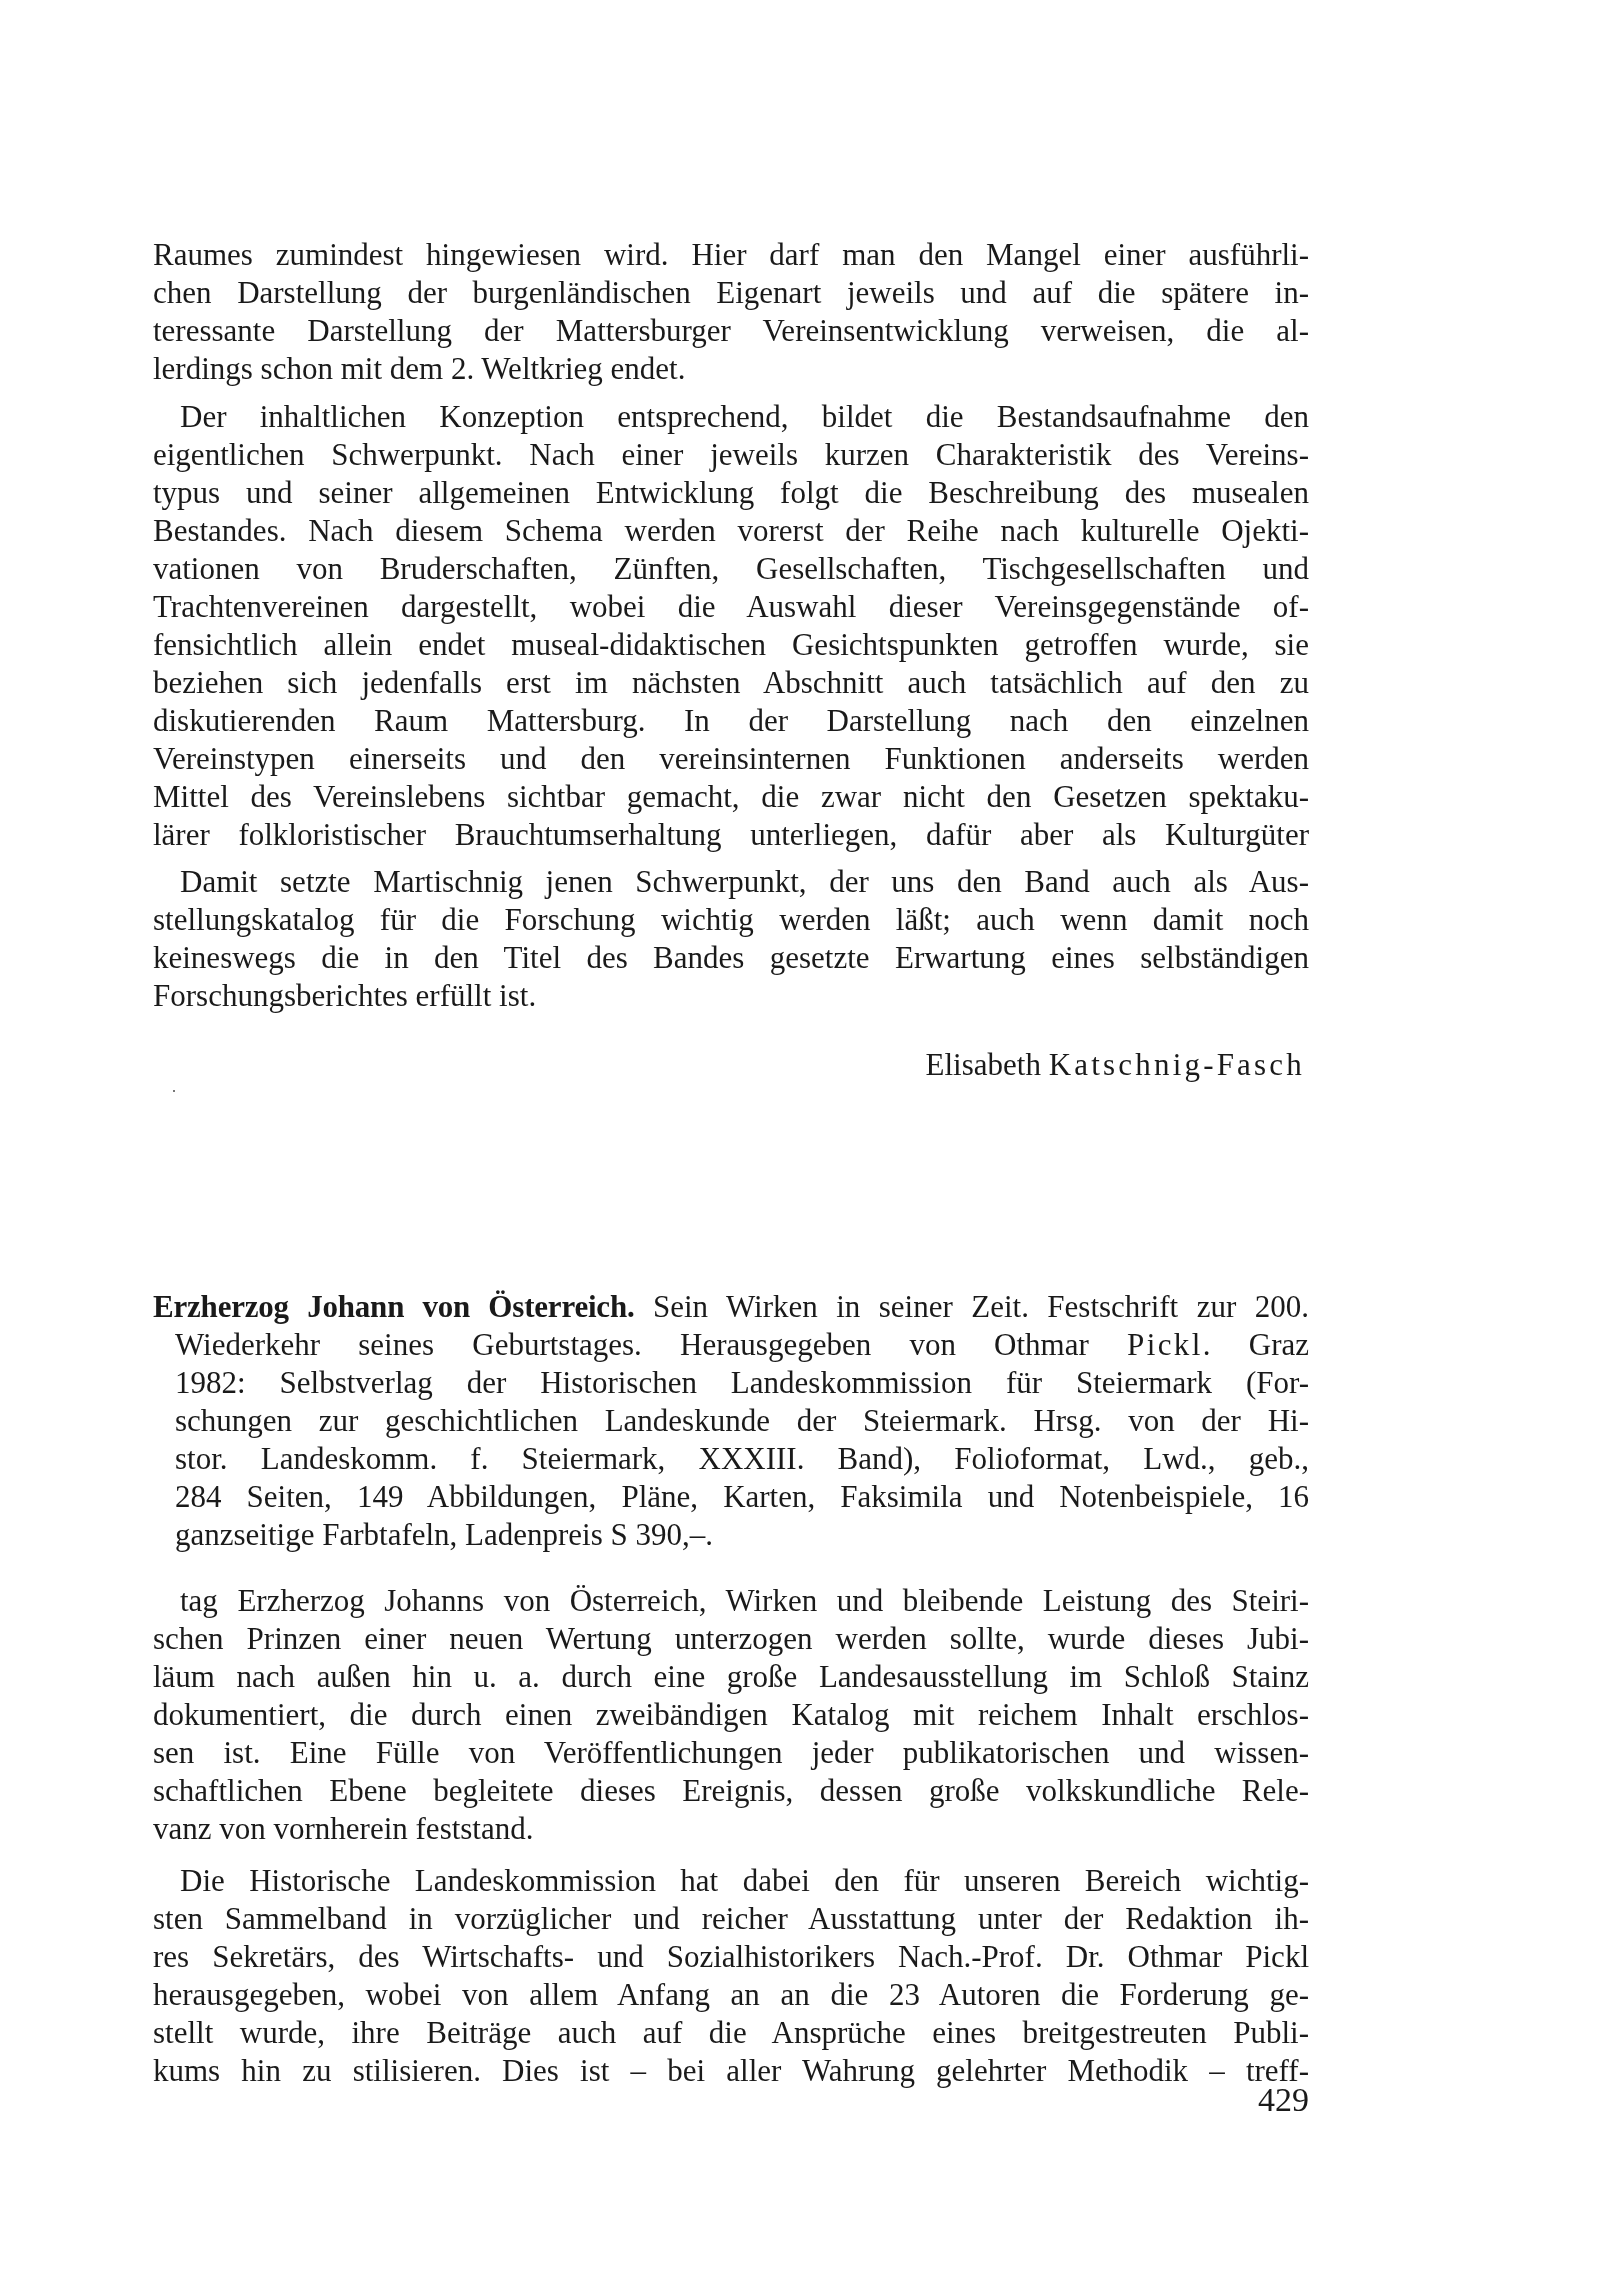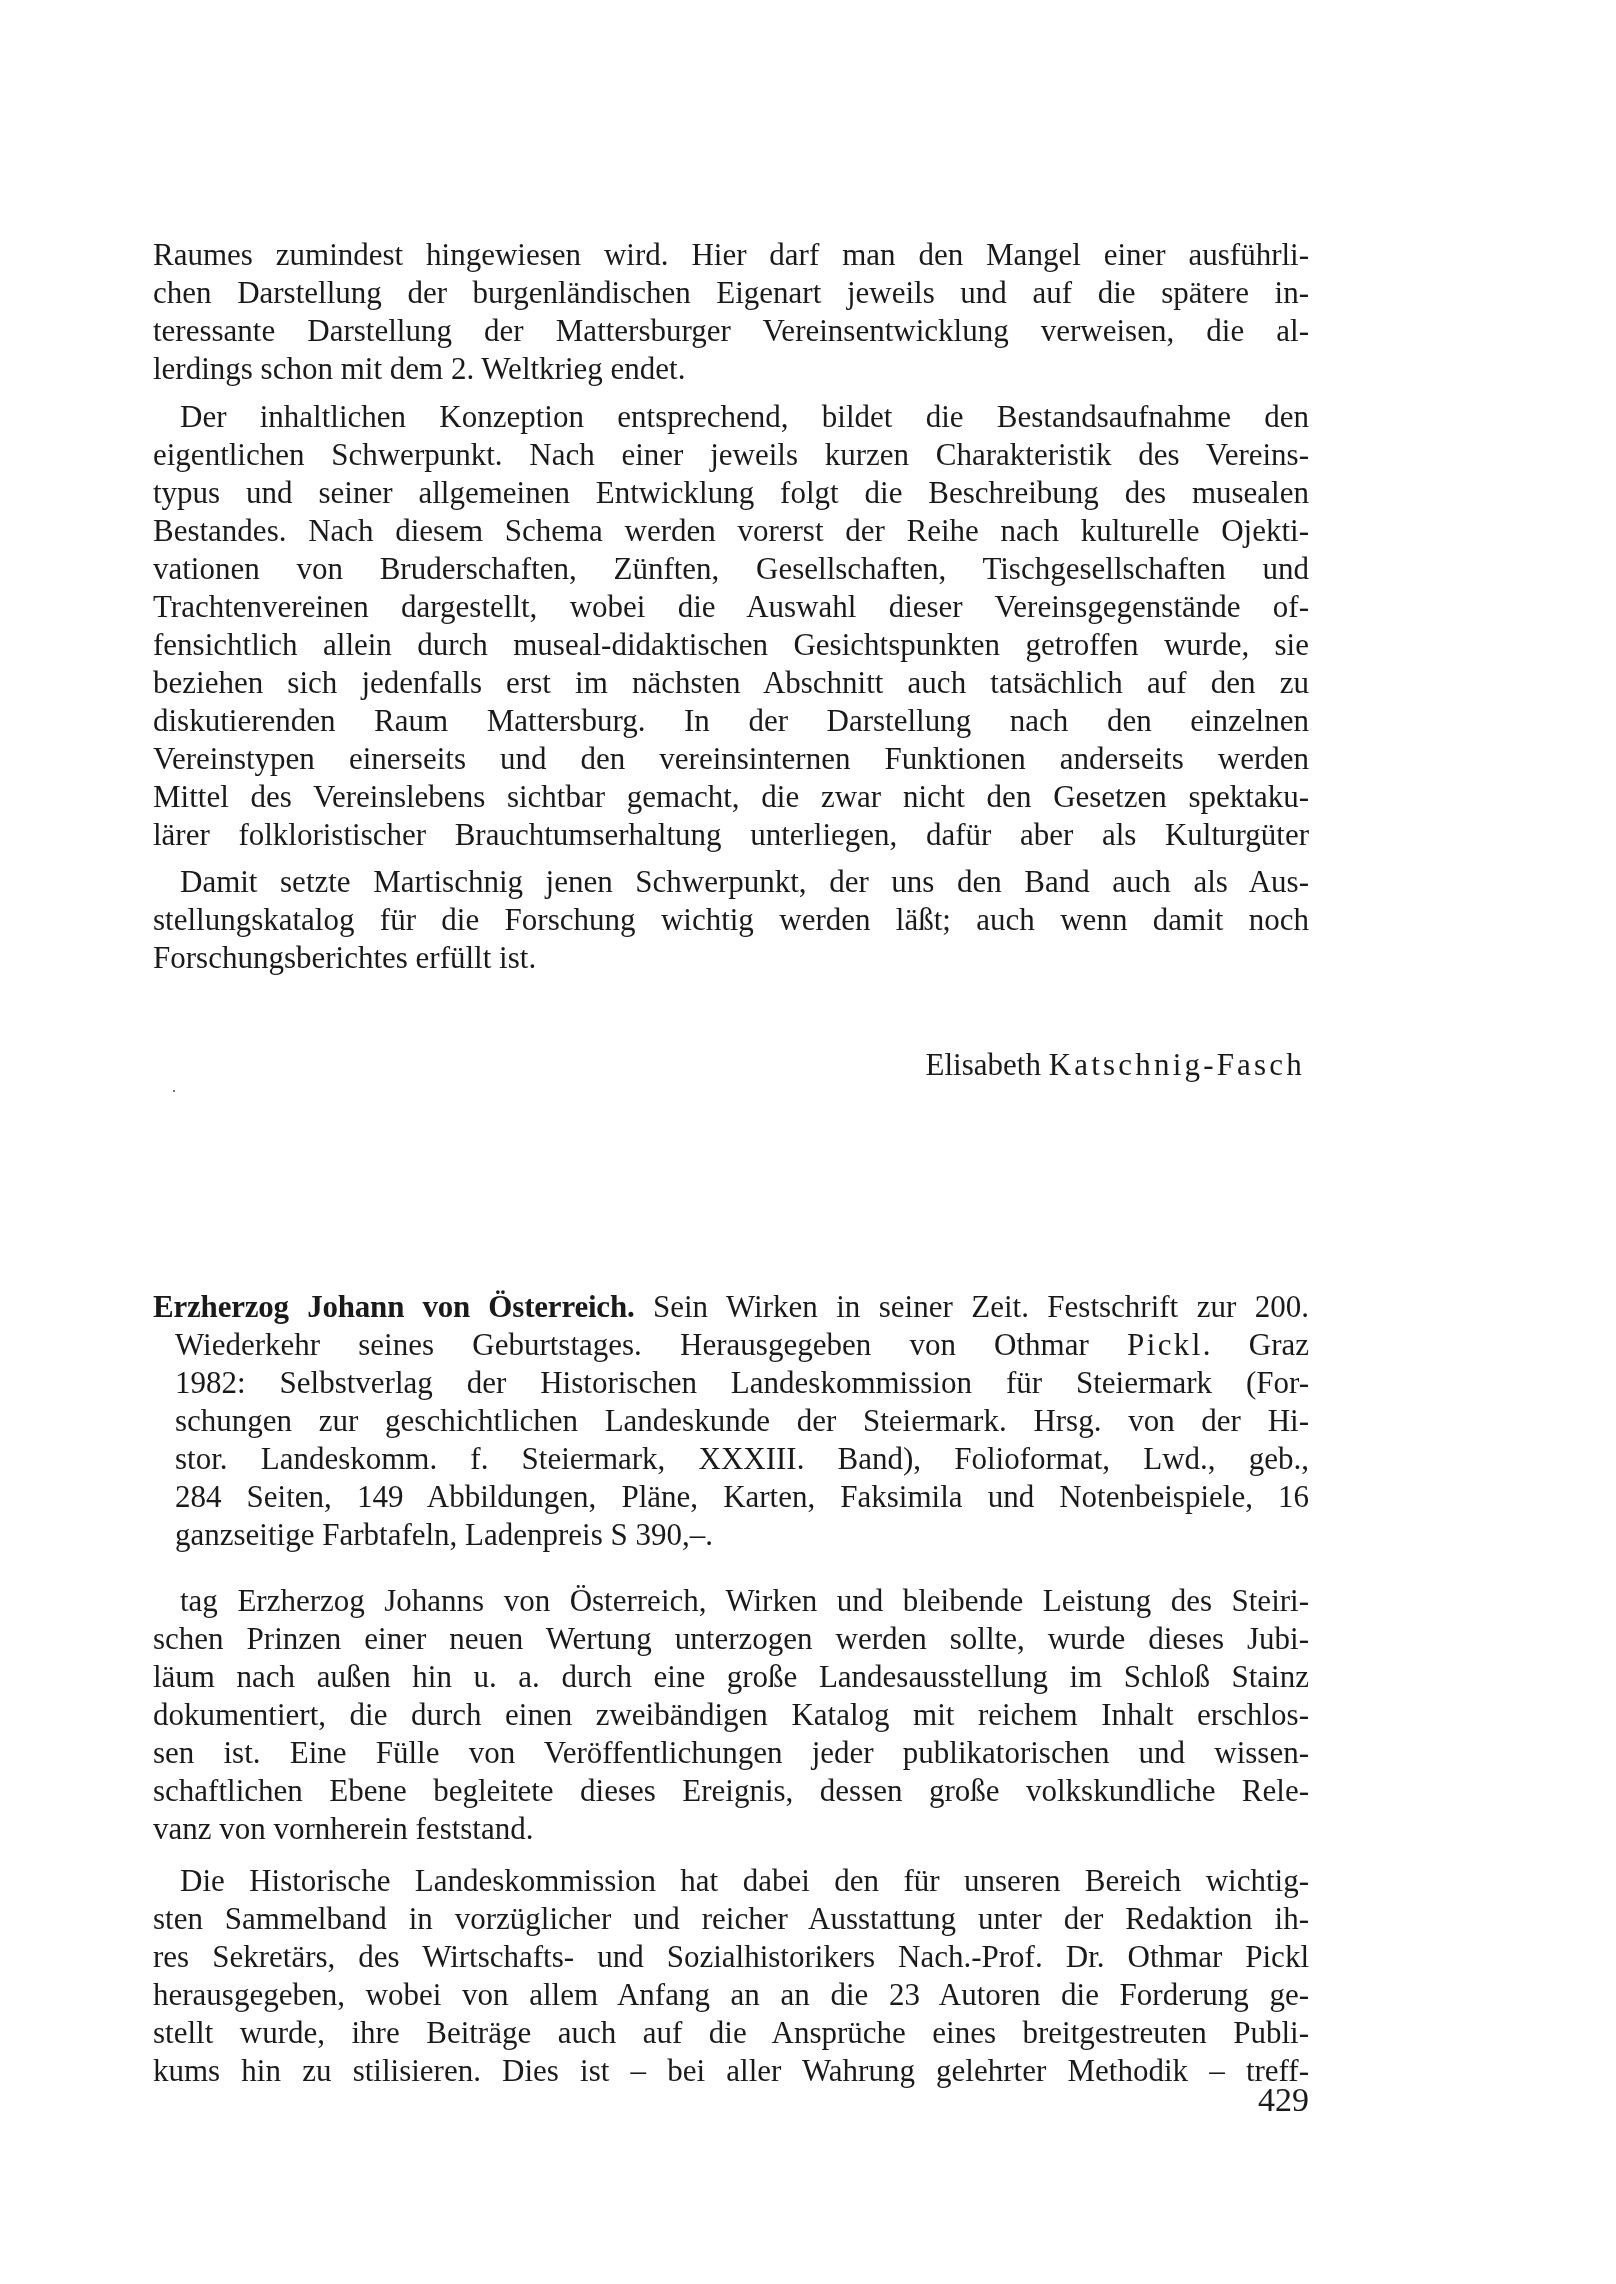--- a/index.html
+++ b/index.html
@@ -114,30 +114,31 @@
       <span class="line">teressante Darstellung der Mattersburger Vereinsentwicklung verweisen, die al-</span>
       <span class="line last">lerdings schon mit dem 2. Weltkrieg endet.</span>
     </div>
     <div class="para indent-first">
       <span class="line">Der inhaltlichen Konzeption entsprechend, bildet die Bestandsaufnahme den</span>
       <span class="line">eigentlichen Schwerpunkt. Nach einer jeweils kurzen Charakteristik des Vereins-</span>
       <span class="line">typus und seiner allgemeinen Entwicklung folgt die Beschreibung des musealen</span>
       <span class="line">Bestandes. Nach diesem Schema werden vorerst der Reihe nach kulturelle Ojekti-</span>
       <span class="line">vationen von Bruderschaften, Zünften, Gesellschaften, Tischgesellschaften und</span>
       <span class="line">Trachtenvereinen dargestellt, wobei die Auswahl dieser Vereinsgegenstände of-</span>
-      <span class="line">fensichtlich allein durch museal-didaktischen Gesichtspunkten getroffen wurde, sie</span>
+      <span class="line">fensichtlich allein endet museal-didaktischen Gesichtspunkten getroffen wurde, sie</span>
       <span class="line">beziehen sich jedenfalls erst im nächsten Abschnitt auch tatsächlich auf den zu</span>
       <span class="line">diskutierenden Raum Mattersburg. In der Darstellung nach den einzelnen</span>
       <span class="line">Vereinstypen einerseits und den vereinsinternen Funktionen anderseits werden</span>
       <span class="line">Mittel des Vereinslebens sichtbar gemacht, die zwar nicht den Gesetzen spektaku-</span>
       <span class="line">lärer folkloristischer Brauchtumserhaltung unterliegen, dafür aber als Kulturgüter</span>
     </div>
     <div class="para indent-first">
       <span class="line">Damit setzte Martischnig jenen Schwerpunkt, der uns den Band auch als Aus-</span>
       <span class="line">stellungskatalog für die Forschung wichtig werden läßt; auch wenn damit noch</span>
+      <span class="line">keineswegs die in den Titel des Bandes gesetzte Erwartung eines selbständigen</span>
       <span class="line last">Forschungsberichtes erfüllt ist.</span>
     </div>
   </div>
 
   <div class="signature">
     <span>Elisabeth</span>
     <span class="surname">Katschnig-Fasch</span>
   </div>
 
   <div class="stray-mark"></div>

